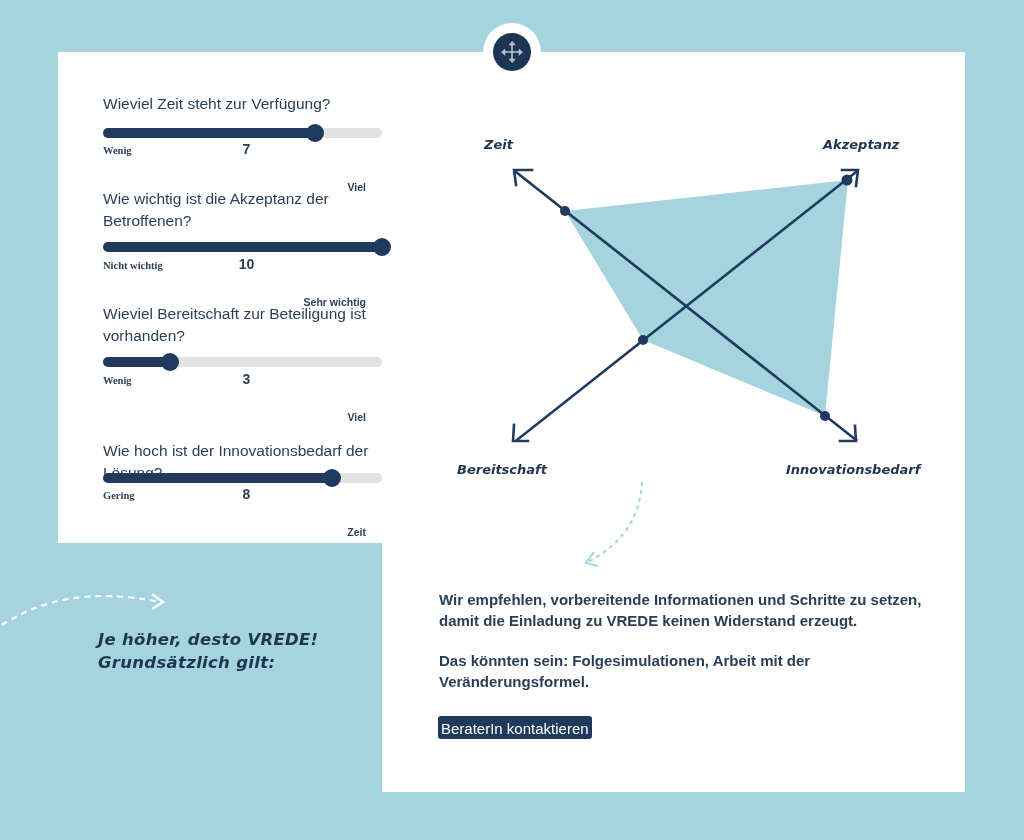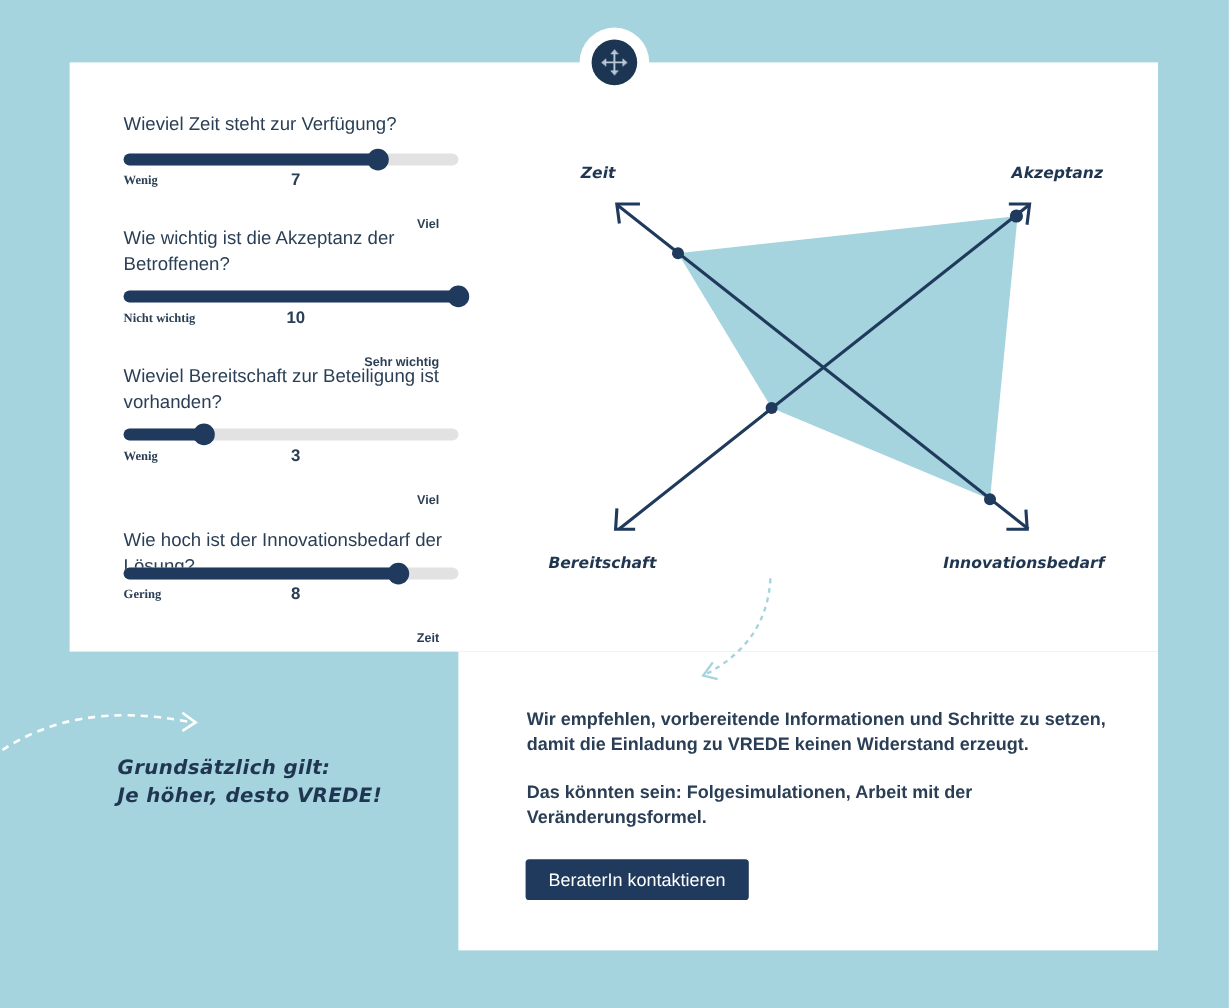--- a/index.html
+++ b/index.html
@@ -54,21 +54,21 @@
   .chart-svg { position:absolute; left:0; top:0; }
   .axis-label {
     position:absolute; font-family:"DejaVu Sans", sans-serif; font-style:italic; font-weight:bold;
     font-size:13px; color:#1f3550;
   }
   .recommendation {
     position:absolute; left:439px; width:500px;
     font-size:15px; line-height:21px; font-weight:bold; color:#2a3f56;
   }
   .contact-button {
-    position:absolute; left:438px; top:716px; height:34px; padding:0 19px;
+    position:absolute; left:438px; top:716px; height:23px; padding:0 3px;
     background:#1f3a5c; color:#ffffff; border-radius:3px; border:none;
     font-family:"Liberation Sans", sans-serif; font-size:15px; line-height:25px;
     cursor:pointer;
   }
   .motto {
     position:absolute; left:98px; top:628px;
     font-family:"DejaVu Sans", sans-serif; font-style:italic; font-weight:bold;
     font-size:16.5px; line-height:23px; color:#1f3550; letter-spacing:0.3px;
   }
 </style>
@@ -161,24 +161,24 @@
   </g>
   <polyline points="594,552 586,563 598,566" stroke="#a5d3de" stroke-width="2" fill="none"></polyline>
 
   <g stroke="#ffffff" stroke-width="2.2" fill="none" stroke-dasharray="6,5">
     <path d="M2,625 C40,600 90,588 160,602"></path>
   </g>
   <polyline points="152,594 163,602 152,609" stroke="#ffffff" stroke-width="2.2" fill="none"></polyline>
 </svg>
 
 <div class="axis-label" style="left:484px; top:137px;text-align:right;">Zeit</div>
-<div class="axis-label" style="left:843px; top:137px;">Akzeptanz</div>
+<div class="axis-label" style="left:823px; top:137px;">Akzeptanz</div>
 <div class="axis-label" style="left:457px; top:462px;">Bereitschaft</div>
 <div class="axis-label" style="left:786px; top:462px;">Innovationsbedarf</div>
 
 <div class="recommendation" style="top:589px;">Wir empfehlen, vorbereitende Informationen und Schritte zu setzen, damit die Einladung zu VREDE keinen Widerstand erzeugt.</div>
 <div class="recommendation" style="top:650px; width:420px;">Das könnten sein: Folgesimulationen, Arbeit mit der Veränderungsformel.</div>
 <button class="contact-button">BeraterIn kontaktieren</button>
 
 <div class="motto">
+  <div>Je höher, desto VREDE!</div>
   <div>Grundsätzlich gilt:</div>
-  <div>Je höher, desto VREDE!</div>
 </div>
 
 </body></html>

